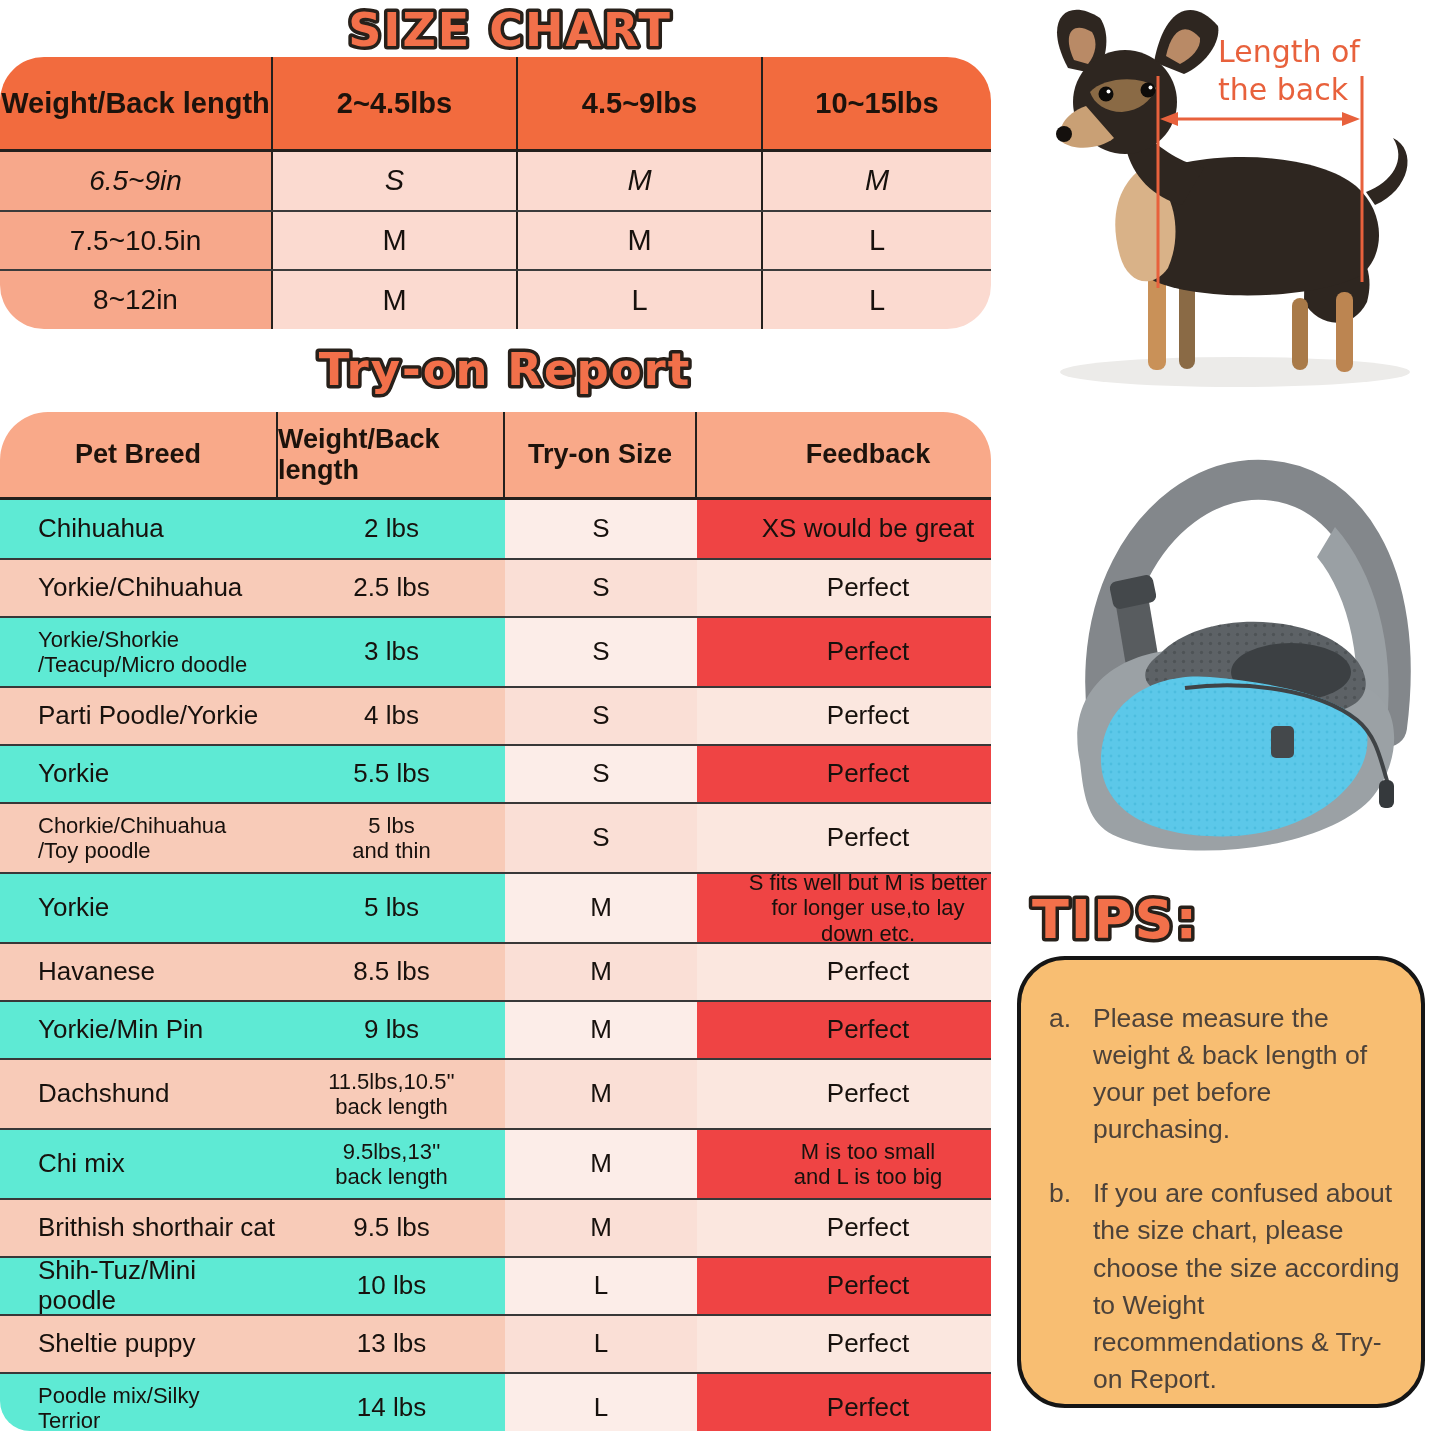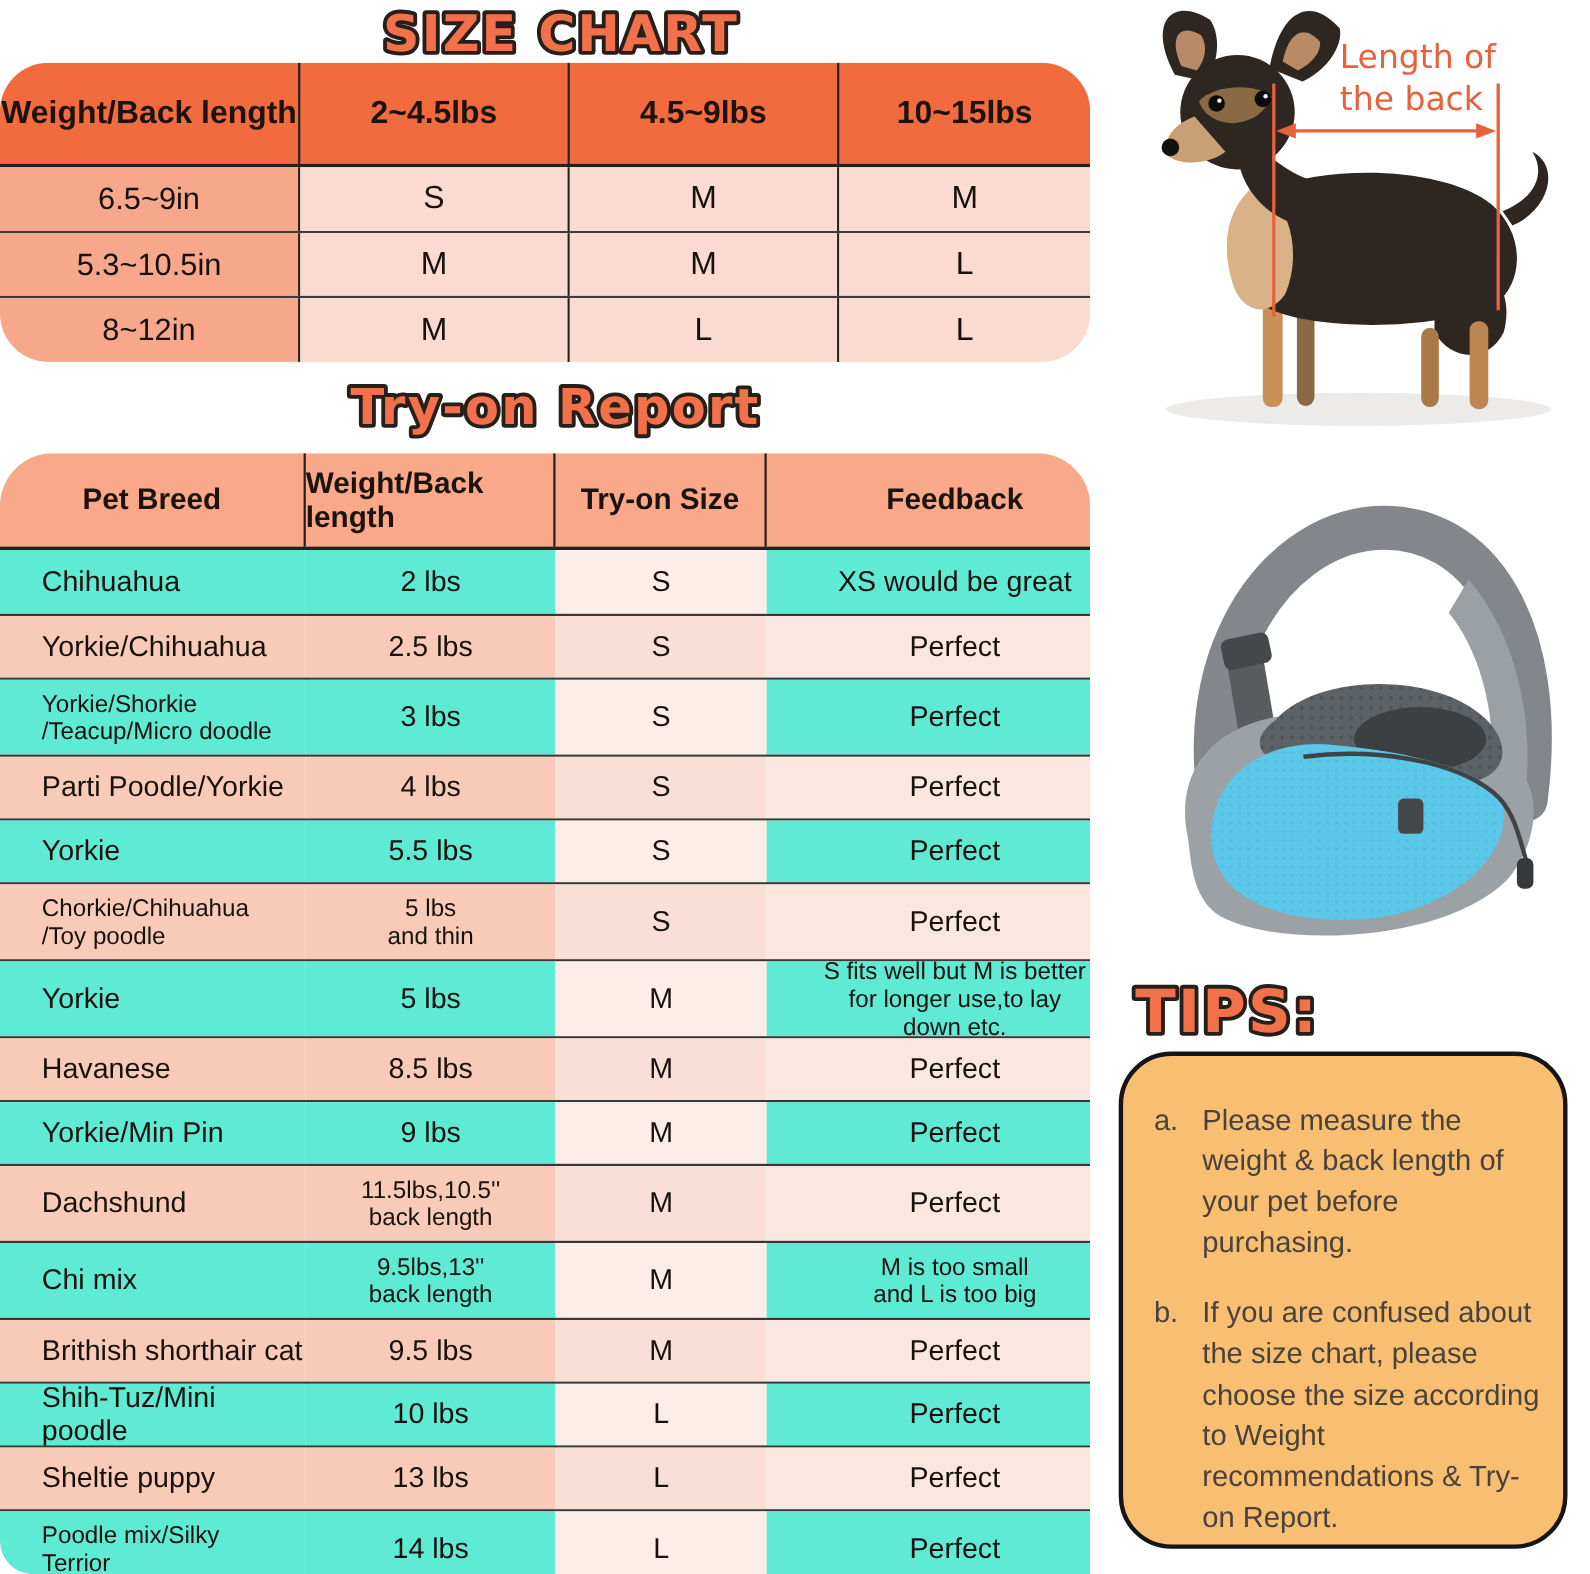--- a/index.html
+++ b/index.html
@@ -27,21 +27,21 @@
   .s-header .hc{
     display:flex; align-items:center; justify-content:center;
     font-weight:bold; font-size:29px; color:#1d130c;
   }
   .size-table .c0{width:273px;}
   .size-table .c1{width:245px;}
   .size-table .c2{width:245px;}
   .size-table .c3{flex:1;}
   .size-table .c0,.size-table .c1,.size-table .c2{border-right:2px solid #24201d;}
   .s-row{flex:1; display:flex; border-top:2px solid #3b3b3b;}
-  .s-row:first-child{border-top:0;}
+  .s-row:first-child{border-top:0;font-style:italic;}
   .s-row .sc{
     display:flex; align-items:center; justify-content:center;
     font-size:29px; background:#FBDAD0;
   }
   .s-row .sc.c0{background:#F7A88B; font-size:28px;}
 
   
   .tryon-table{
     position:absolute; left:0; top:412px; width:991px; height:1032px;
     border-radius:48px 48px 0 0; overflow:hidden; display:flex; flex-direction:column;
@@ -61,21 +61,21 @@
   .t-row:first-child{border-top:0;}
   .t-row.tall{height:70px;}
   .t-row .tc{
     display:flex; align-items:center; justify-content:center;
     font-size:26px; white-space:pre-line; text-align:center; line-height:1.15;
   }
   .t-row .tc.c0{justify-content:flex-start; text-align:left; padding-left:38px;}
   .t-row .tc.small{font-size:22px;}
   .t-row.odd  .c0,.t-row.odd  .c1{background:#5eead4;}
   .t-row.odd  .c2{background:#FCEDE8;}
-  .t-row.odd  .c3{background:#5eead4;}
+  .t-row.odd  .c3{background:#ef4444;}
   .t-row.even .c0,.t-row.even .c1{background:#F8CBB8;}
   .t-row.even .c2{background:#FADFD6;}
   .t-row.even .c3{background:#FBE7DF;}
 
   
   .dog-figure{position:absolute; left:990px; top:0; width:455px; height:398px;}
   .bag-figure{position:absolute; left:1035px; top:432px; width:400px; height:445px;}
 
   
   .tips-box{
@@ -104,21 +104,21 @@
       <div class="hc c3">10~15lbs</div>
     </div>
     <div style="display:flex;flex-direction:column;flex:1;">
         <div class="s-row">
           <div class="sc c0">6.5~9in</div>
           <div class="sc c1">S</div>
           <div class="sc c2">M</div>
           <div class="sc c3">M</div>
         </div>
         <div class="s-row">
-          <div class="sc c0">5.3~10.5in</div>
+          <div class="sc c0">7.5~10.5in</div>
           <div class="sc c1">M</div>
           <div class="sc c2">M</div>
           <div class="sc c3">L</div>
         </div>
         <div class="s-row">
           <div class="sc c0">8~12in</div>
           <div class="sc c1">M</div>
           <div class="sc c2">L</div>
           <div class="sc c3">L</div>
         </div>

